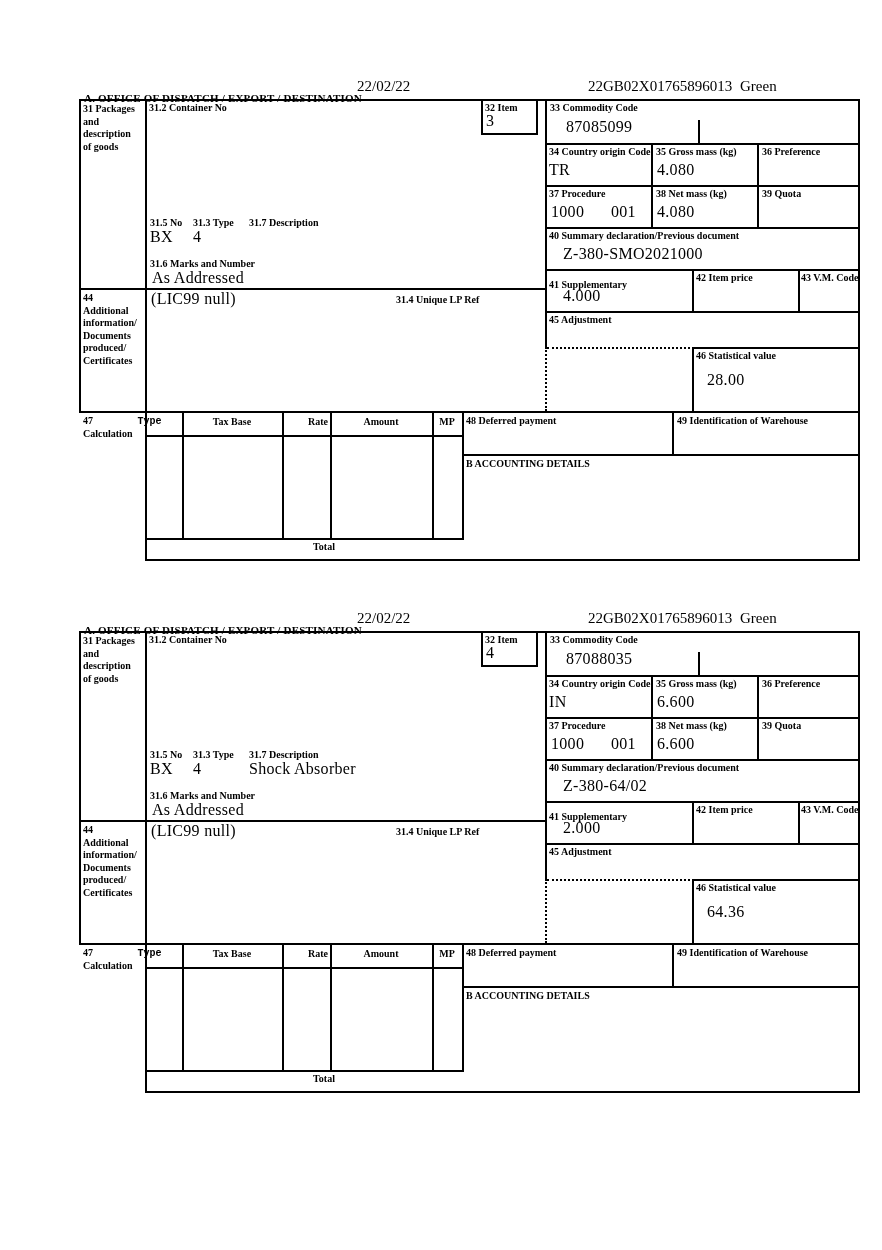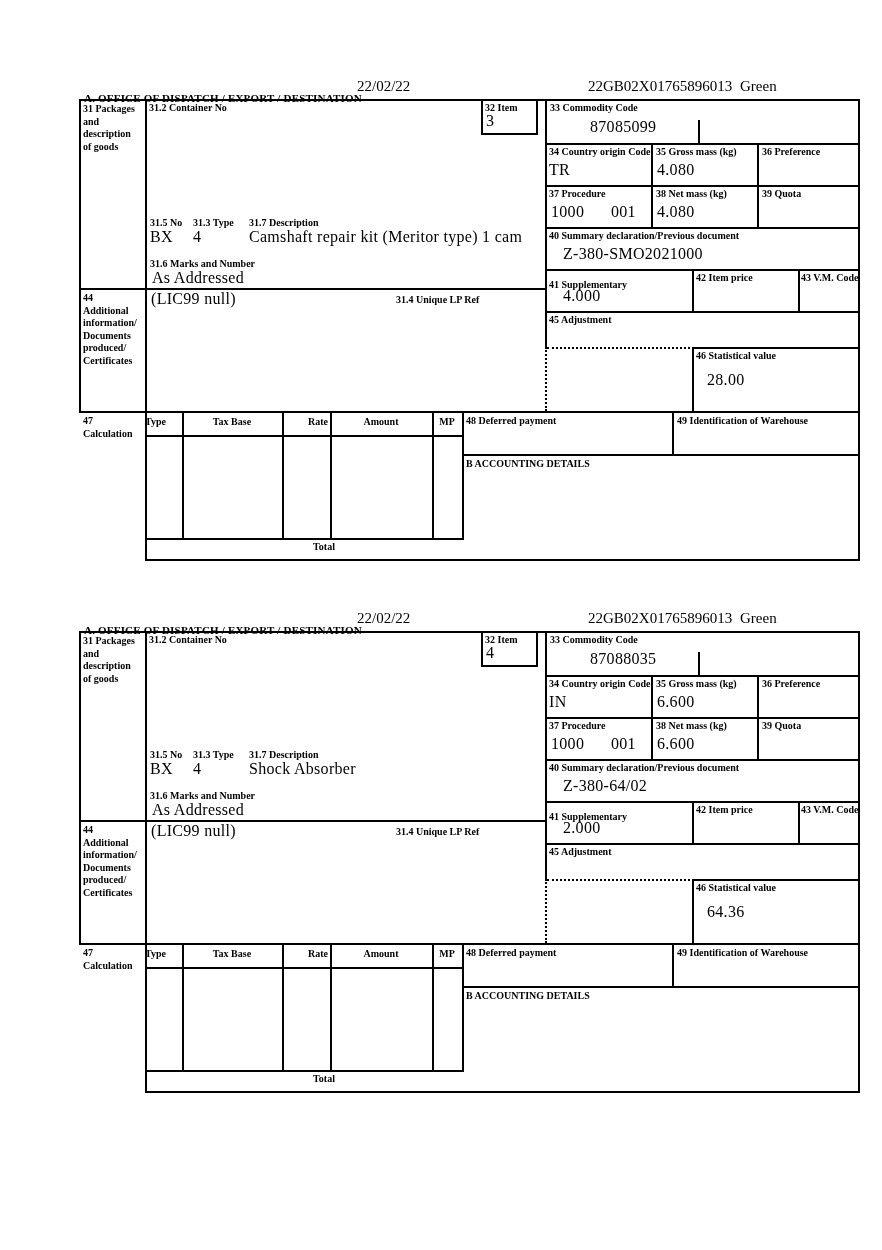--- a/index.html
+++ b/index.html
@@ -50,41 +50,41 @@
   
   .p-hdrA{left:5px;top:2px;}
   .p-hdrDate{left:278px;top:0;}
   .p-hdrRef{left:509px;top:0;}
   .p-hdrGreen{left:661px;top:0;}
   .p-31{left:4px;top:25px;width:62px;}
   .p-312{left:70px;top:24px;}
   .p-32l{left:406px;top:24px;}
   .p-32v{left:407px;top:34px;}
   .p-33l{left:471px;top:24px;}
-  .p-33v{left:511px;top:40px;text-align:right;}
+  .p-33v{left:487px;top:40px;text-align:right;}
   .p-34l{left:470px;top:68px;}  .p-34v{left:470px;top:83px;}
   .p-35l{left:577px;top:68px;}  .p-35v{left:578px;top:83px;}
   .p-36l{left:683px;top:68px;}
   .p-37l{left:470px;top:110px;} .p-37v{left:472px;top:125px;} .p-37v2{left:532px;top:125px;}
   .p-38l{left:577px;top:110px;} .p-38v{left:578px;top:125px;}
   .p-39l{left:683px;top:110px;}
   .p-40l{left:470px;top:152px;} .p-40v{left:484px;top:167px;}
   .p-41l{left:470px;top:194px;margin-top:7px;} .p-41v{left:484px;top:209px;}
   .p-42l{left:617px;top:194px;}
   .p-43l{left:722px;top:194px;}
   .p-45l{left:470px;top:236px;}
   .p-46l{left:617px;top:272px;} .p-46v{left:628px;top:293px;}
   .p-315l{left:71px;top:139px;} .p-313l{left:114px;top:139px;} .p-317l{left:170px;top:139px;}
   .p-315v{left:71px;top:150px;} .p-313v{left:114px;top:150px;} .p-317v{left:170px;top:150px;}
   .p-316l{left:71px;top:180px;} .p-314l{left:317px;top:180px;margin-top:36px;}
   .p-316v{left:73px;top:191px;}
   .p-44l{left:4px;top:214px;width:62px;}
   .p-44v{left:72px;top:212px;}
   .p-47l{left:4px;top:337px;width:60px;}
-  .p-th1{left:66px;top:338px;width:37px;}
+  .p-th1{left:52px;top:338px;width:37px;text-align:center;font-family:Liberation Mono, monospace;}
   .p-th2{left:103px;top:338px;width:100px;text-align:center;}
   .p-th3{left:203px;top:338px;width:46px;text-align:right;}
   .p-th4{left:251px;top:338px;width:102px;text-align:center;}
   .p-th5{left:353px;top:338px;width:30px;text-align:center;}
   .p-48l{left:387px;top:337px;}
   .p-49l{left:598px;top:337px;}
   .p-acct{left:387px;top:380px;}
   .p-total{left:170px;top:463px;width:150px;text-align:center;}
 </style>
 </head>
@@ -156,21 +156,20 @@
   <span class="t lbl p-42l">42 Item price</span>
   <span class="t lbl p-43l">43 V.M. Code</span>
   <span class="t lbl p-45l">45 Adjustment</span>
   <span class="t lbl p-46l">46 Statistical value</span>
   <span class="t val p-46v">28.00</span>
   <span class="t lbl p-315l">31.5 No</span>
   <span class="t lbl p-313l">31.3 Type</span>
   <span class="t lbl p-317l">31.7 Description</span>
   <span class="t val p-315v">BX</span>
   <span class="t val p-313v">4</span>
-  <span class="t val p-317v">Camshaft repair kit (Meritor type) 1 cam</span>
   <span class="t lbl p-316l">31.6 Marks and Number</span>
   <span class="t lbl p-314l">31.4 Unique LP Ref</span>
   <span class="t val p-316v">As Addressed</span>
   <span class="t lbl p-44l">44
 Additional
 information/
 Documents
 produced/
 Certificates</span>
   <span class="t val p-44v">(LIC99 null)</span>

